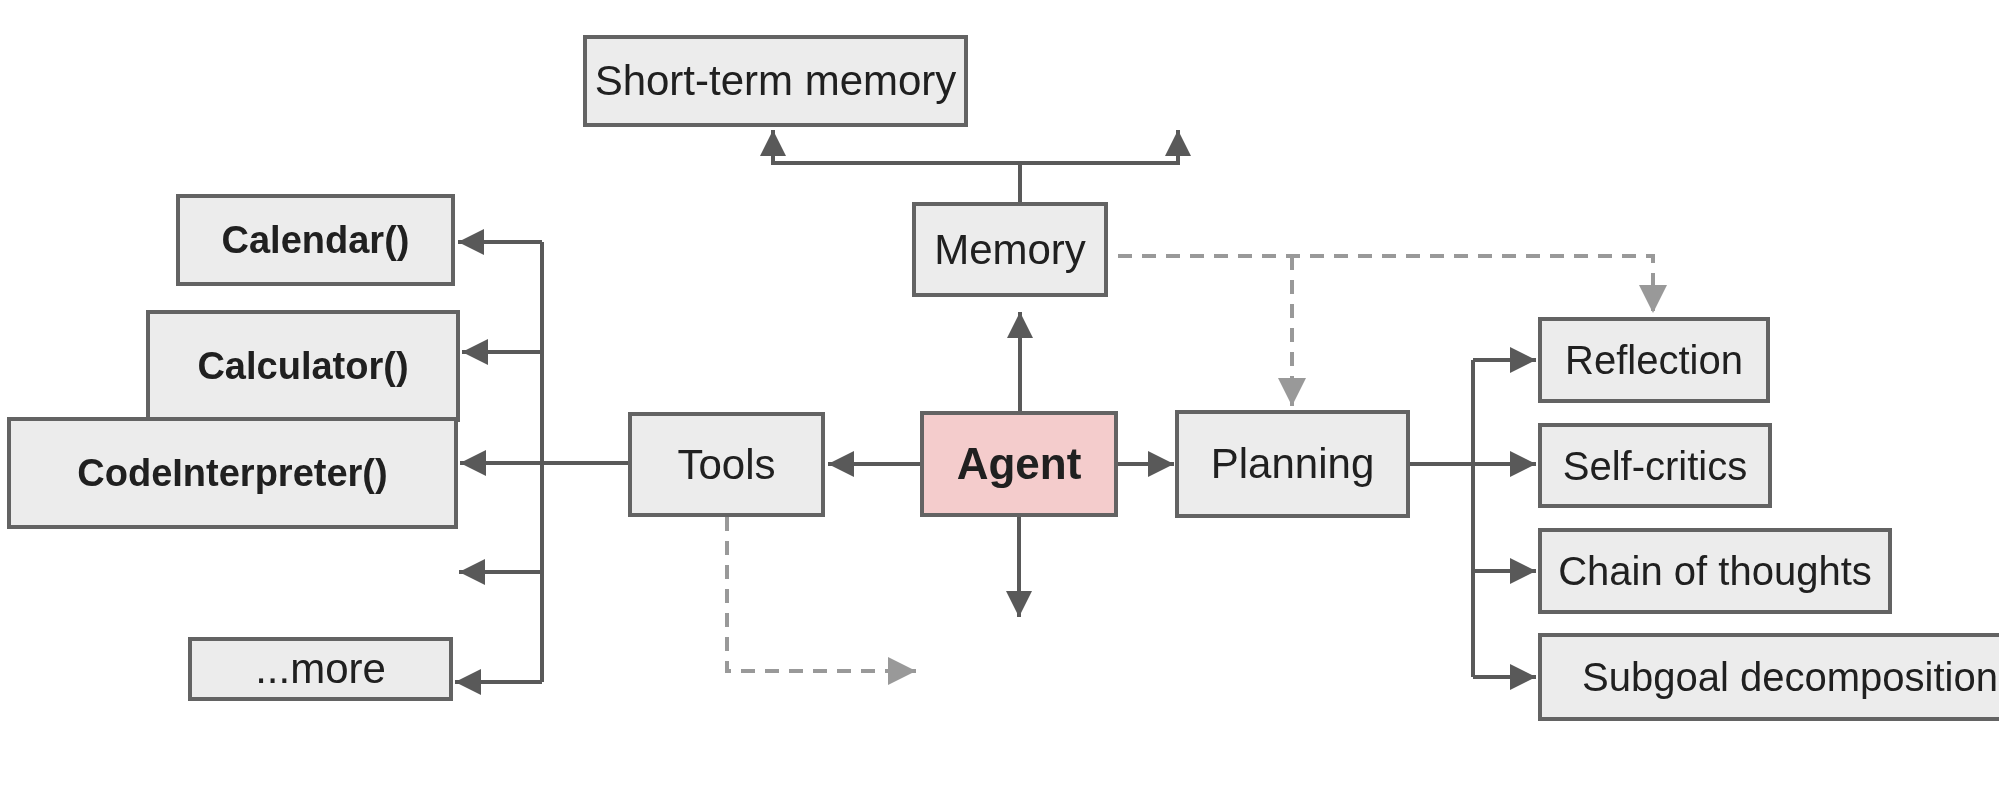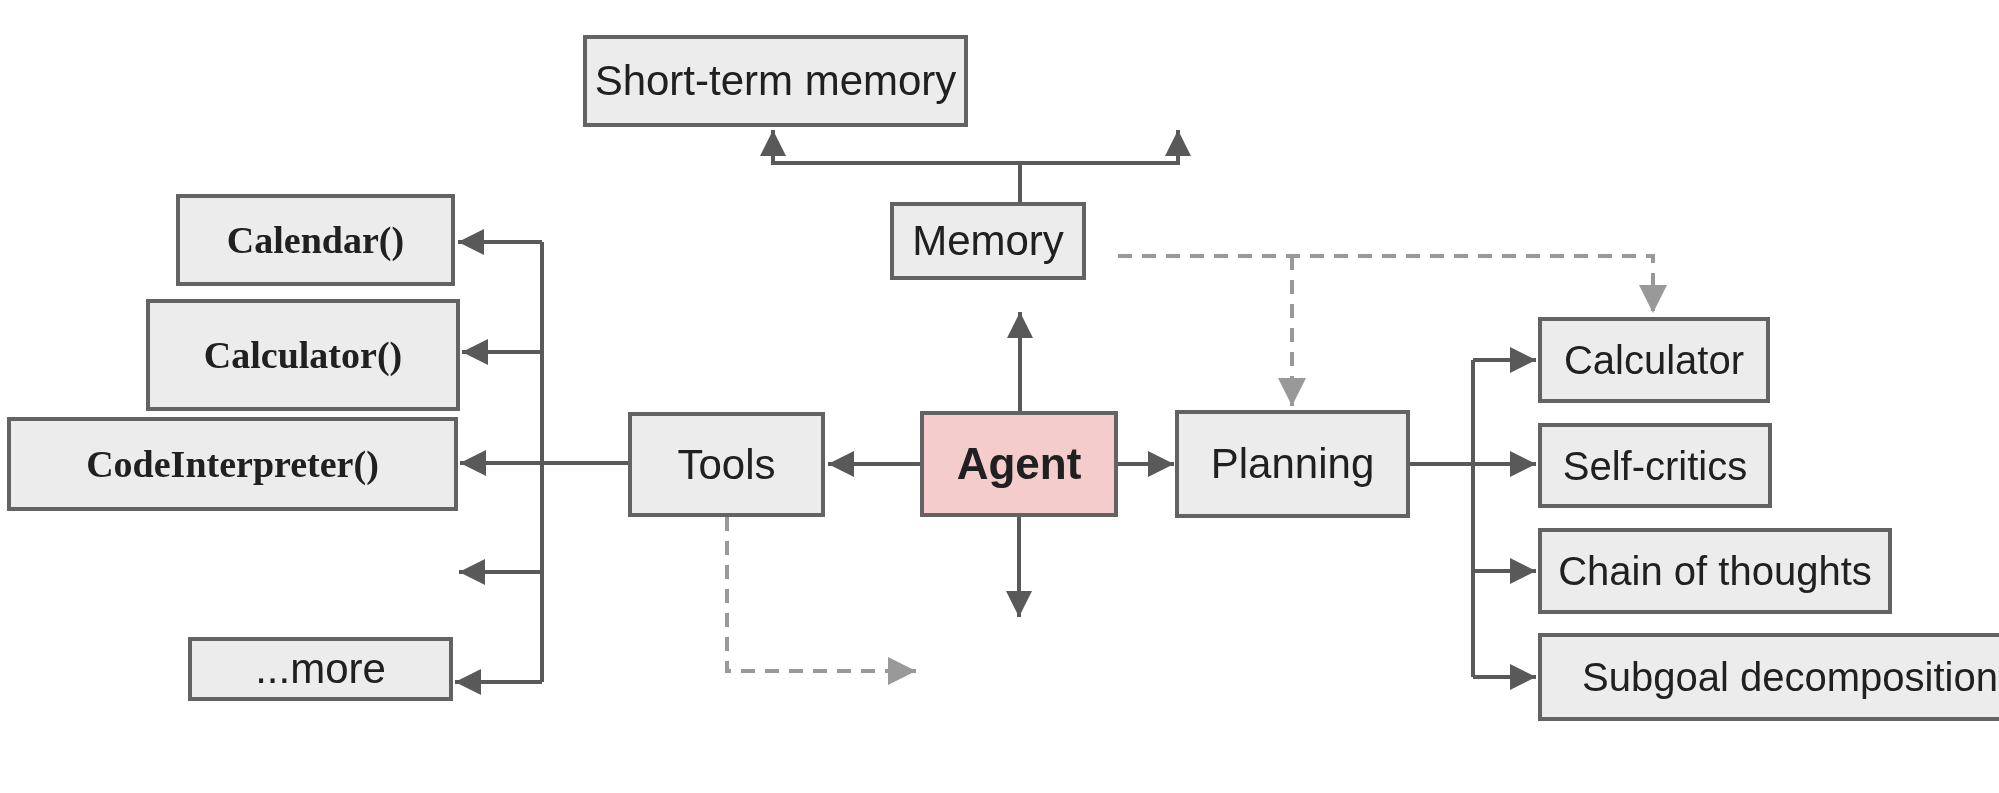--- a/index.html
+++ b/index.html
@@ -10,21 +10,21 @@
   .canvas{position:relative;width:1999px;height:793px;background:var(--canvas-bg);overflow:hidden;
           font-family:"Liberation Sans", sans-serif;padding-left:32px;}
   .connectors{position:absolute;left:0;top:0;width:1999px;height:793px;}
   .connectors .solid{stroke:var(--solid-line);stroke-width:4;fill:none;}
   .connectors .dashed{stroke:var(--dashed-line);stroke-width:4;fill:none;stroke-dasharray:14 10;}
   #arrow-dark path{fill:var(--solid-line);}
   #arrow-gray path{fill:var(--dashed-line);}
   .node{position:absolute;box-sizing:border-box;background:var(--node-fill);
         border:4px solid var(--node-border);display:flex;align-items:center;justify-content:center;}
   .node .lbl{color:var(--text);font-size:42px;line-height:1;white-space:nowrap;}
-  .node.mono .lbl{font-family:Liberation Serif, serif;font-weight:bold;font-size:38px;}
+  .node.mono .lbl{font-family:Liberation Sans, sans-serif;font-weight:bold;font-size:38px;}
   .node.agent{background:var(--agent-fill);}
   .node.agent .lbl{font-weight:bold;font-size:44px;text-align:center;}
   .node.rcol .lbl{font-size:40px;}
 </style>
 </head>
 <body>
 
 <div class="canvas">
 
   <svg class="connectors" viewBox="0 0 1999 793" xmlns="http://www.w3.org/2000/svg">
@@ -61,50 +61,50 @@
     <path class="solid" d="M1473,677 H1536" marker-end="url(#arrow-dark)"></path>
 
     <path class="dashed" d="M1118,256 H1653 V313" marker-end="url(#arrow-gray)"></path>
     <path class="dashed" d="M1292,256 V406" marker-end="url(#arrow-gray)"></path>
     <path class="dashed" d="M727,517 V671 H916" marker-end="url(#arrow-gray)"></path>
   </svg>
 
   <div class="node" style="left:583px;top:35px;width:385px;height:92px">
     <span class="lbl">Short-term memory</span>
   </div>
-  <div class="node" style="left:890px;top:202px;width:196px;height:78px">
+  <div class="node" style="left:912px;top:202px;width:196px;height:95px">
     <span class="lbl">Memory</span>
   </div>
 
   <div class="node mono" style="left:176px;top:194px;width:279px;height:92px">
     <span class="lbl">Calendar()</span>
   </div>
-  <div class="node mono" style="left:146px;top:299px;width:314px;height:112px">
+  <div class="node mono" style="left:146px;top:310px;width:314px;height:112px">
     <span class="lbl">Calculator()</span>
   </div>
-  <div class="node mono" style="left:7px;top:417px;width:451px;height:94px">
+  <div class="node mono" style="left:7px;top:417px;width:451px;height:112px">
     <span class="lbl">CodeInterpreter()</span>
   </div>
   <div class="node" style="left:188px;top:637px;width:265px;height:64px">
     <span class="lbl">...more</span>
   </div>
 
   <div class="node" style="left:628px;top:412px;width:197px;height:105px">
     <span class="lbl">Tools</span>
   </div>
   <div class="node agent" style="left:920px;top:411px;width:198px;height:106px">
     <span class="lbl">Agent</span>
   </div>
   <div class="node" style="left:1175px;top:410px;width:235px;height:108px">
     <span class="lbl">Planning</span>
   </div>
 
 
   <div class="node rcol" style="left:1538px;top:317px;width:232px;height:86px">
-    <span class="lbl">Calculator</span>
+    <span class="lbl">Reflection</span>
   </div>
   <div class="node rcol" style="left:1538px;top:423px;width:234px;height:85px">
     <span class="lbl">Self-critics</span>
   </div>
   <div class="node rcol" style="left:1538px;top:528px;width:354px;height:86px">
     <span class="lbl">Chain of thoughts</span>
   </div>
   <div class="node rcol" style="left:1538px;top:633px;width:504px;height:88px">
     <span class="lbl">Subgoal decomposition</span>
   </div>

